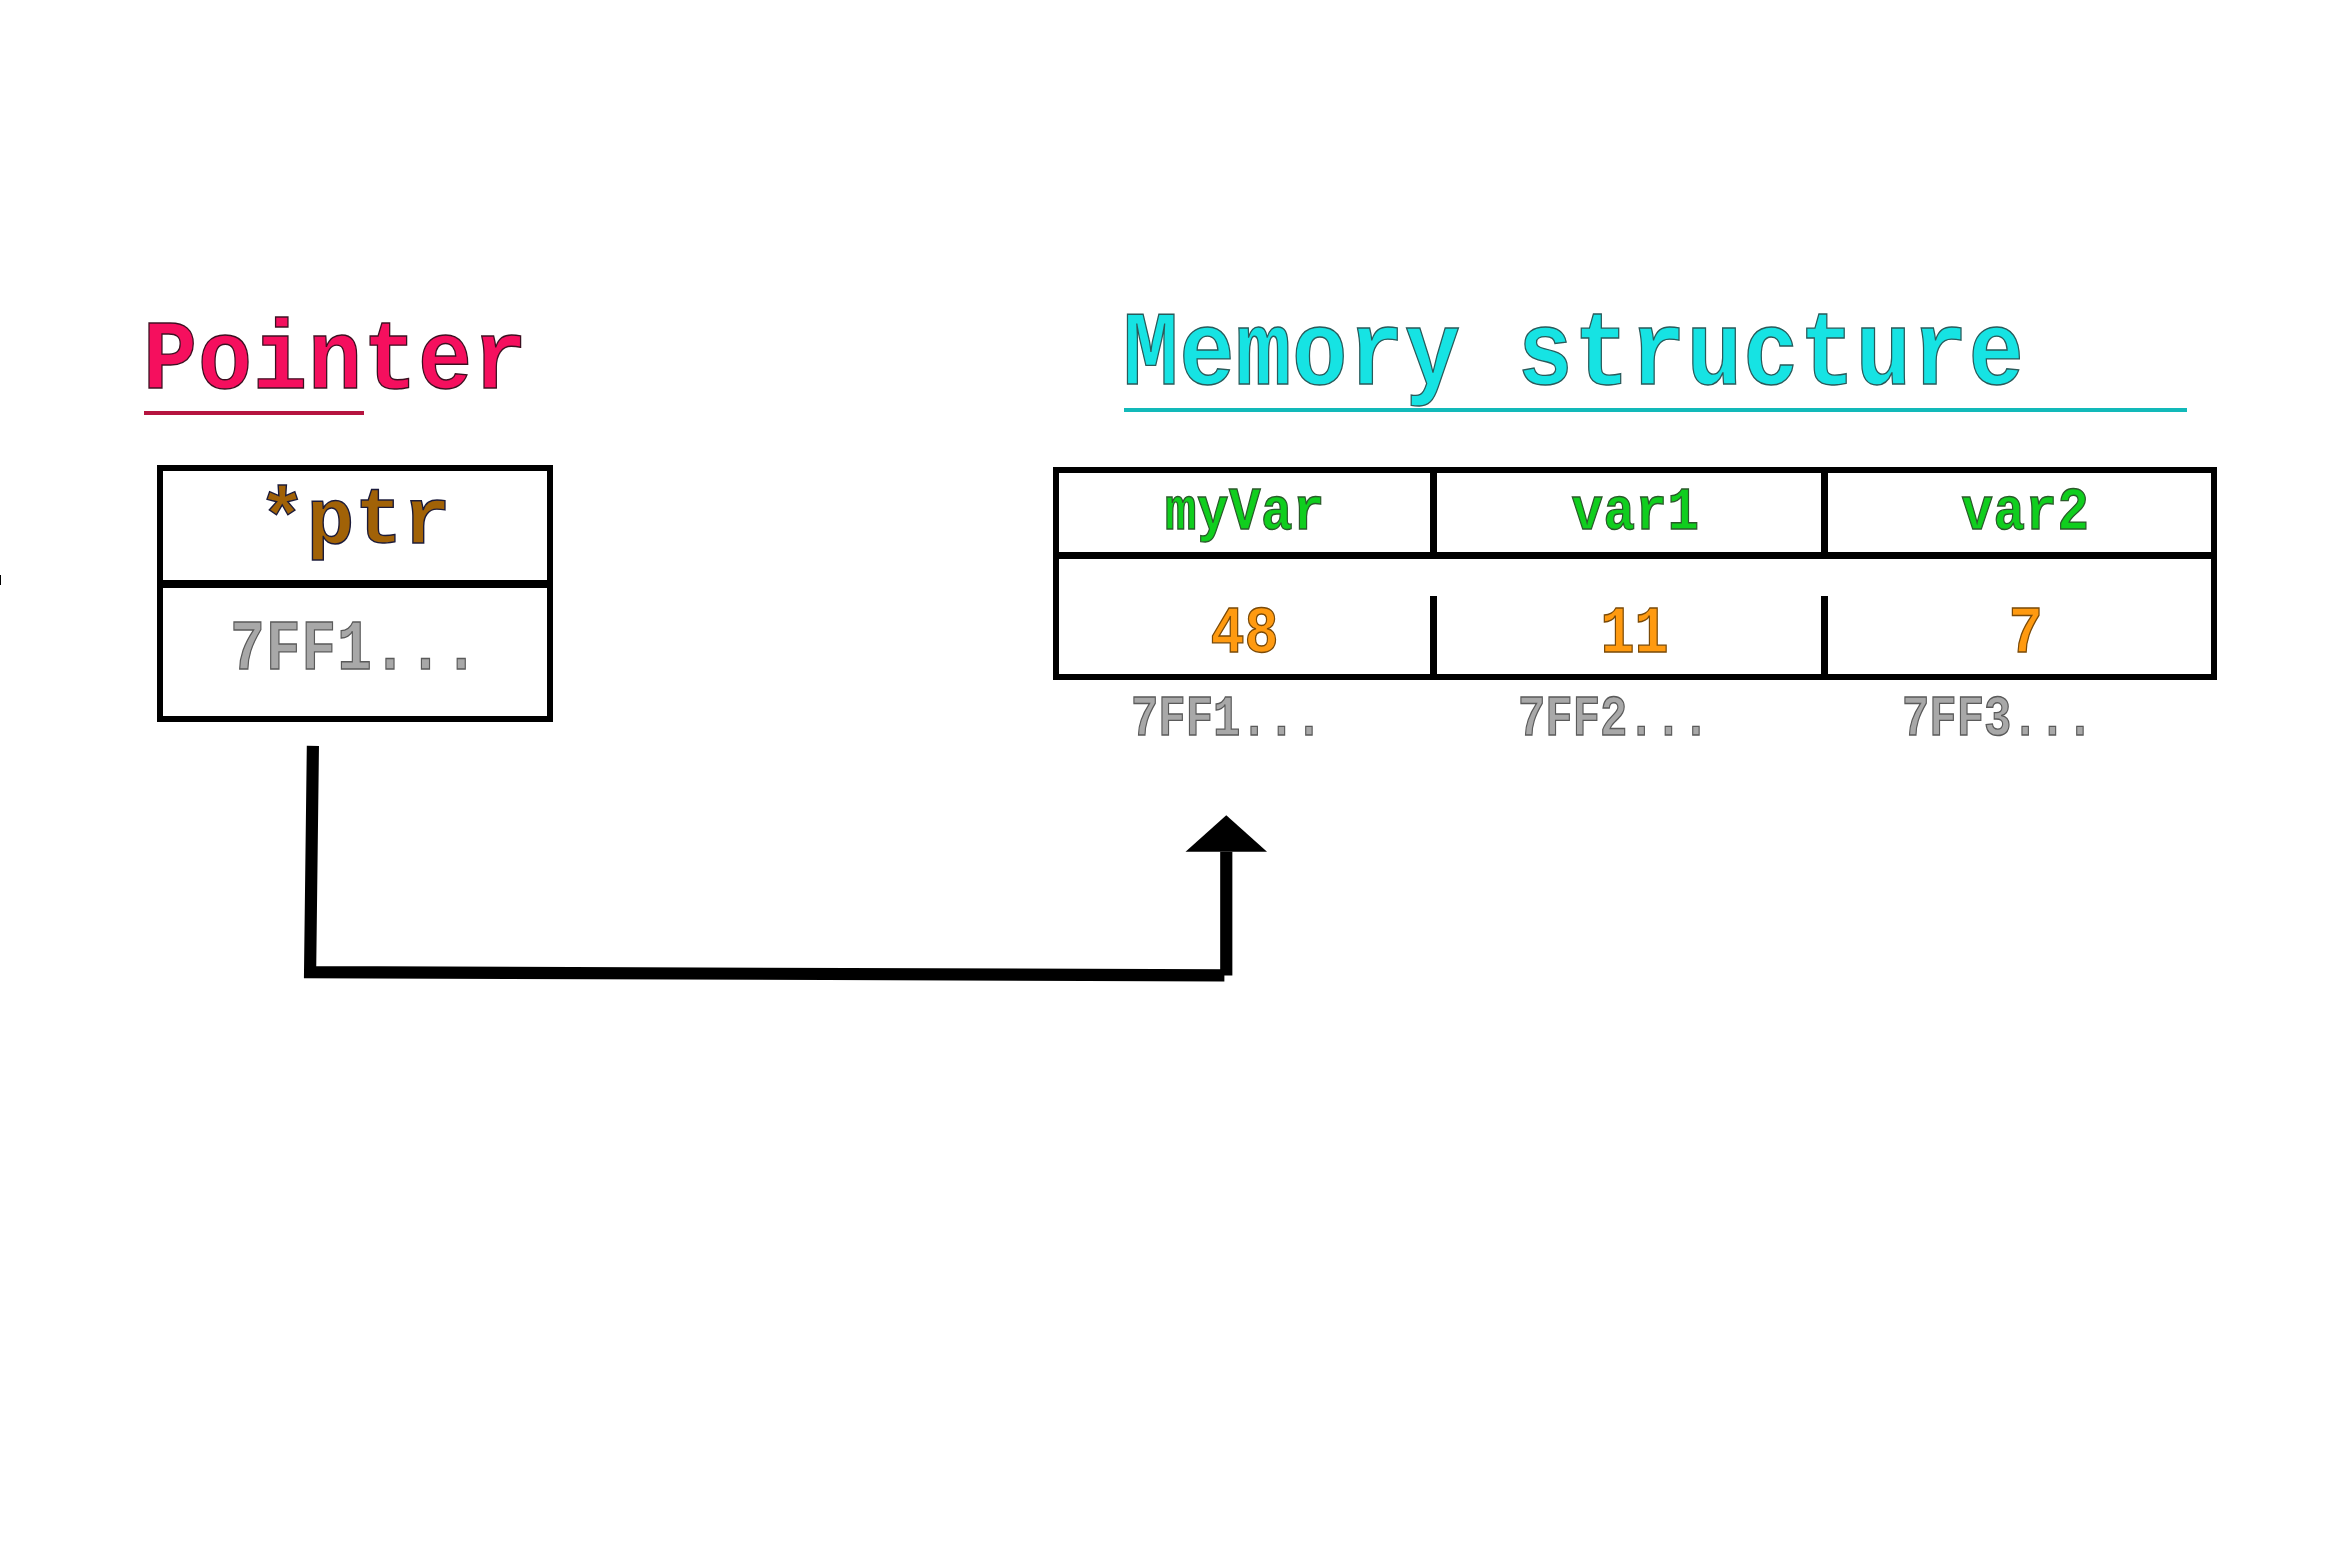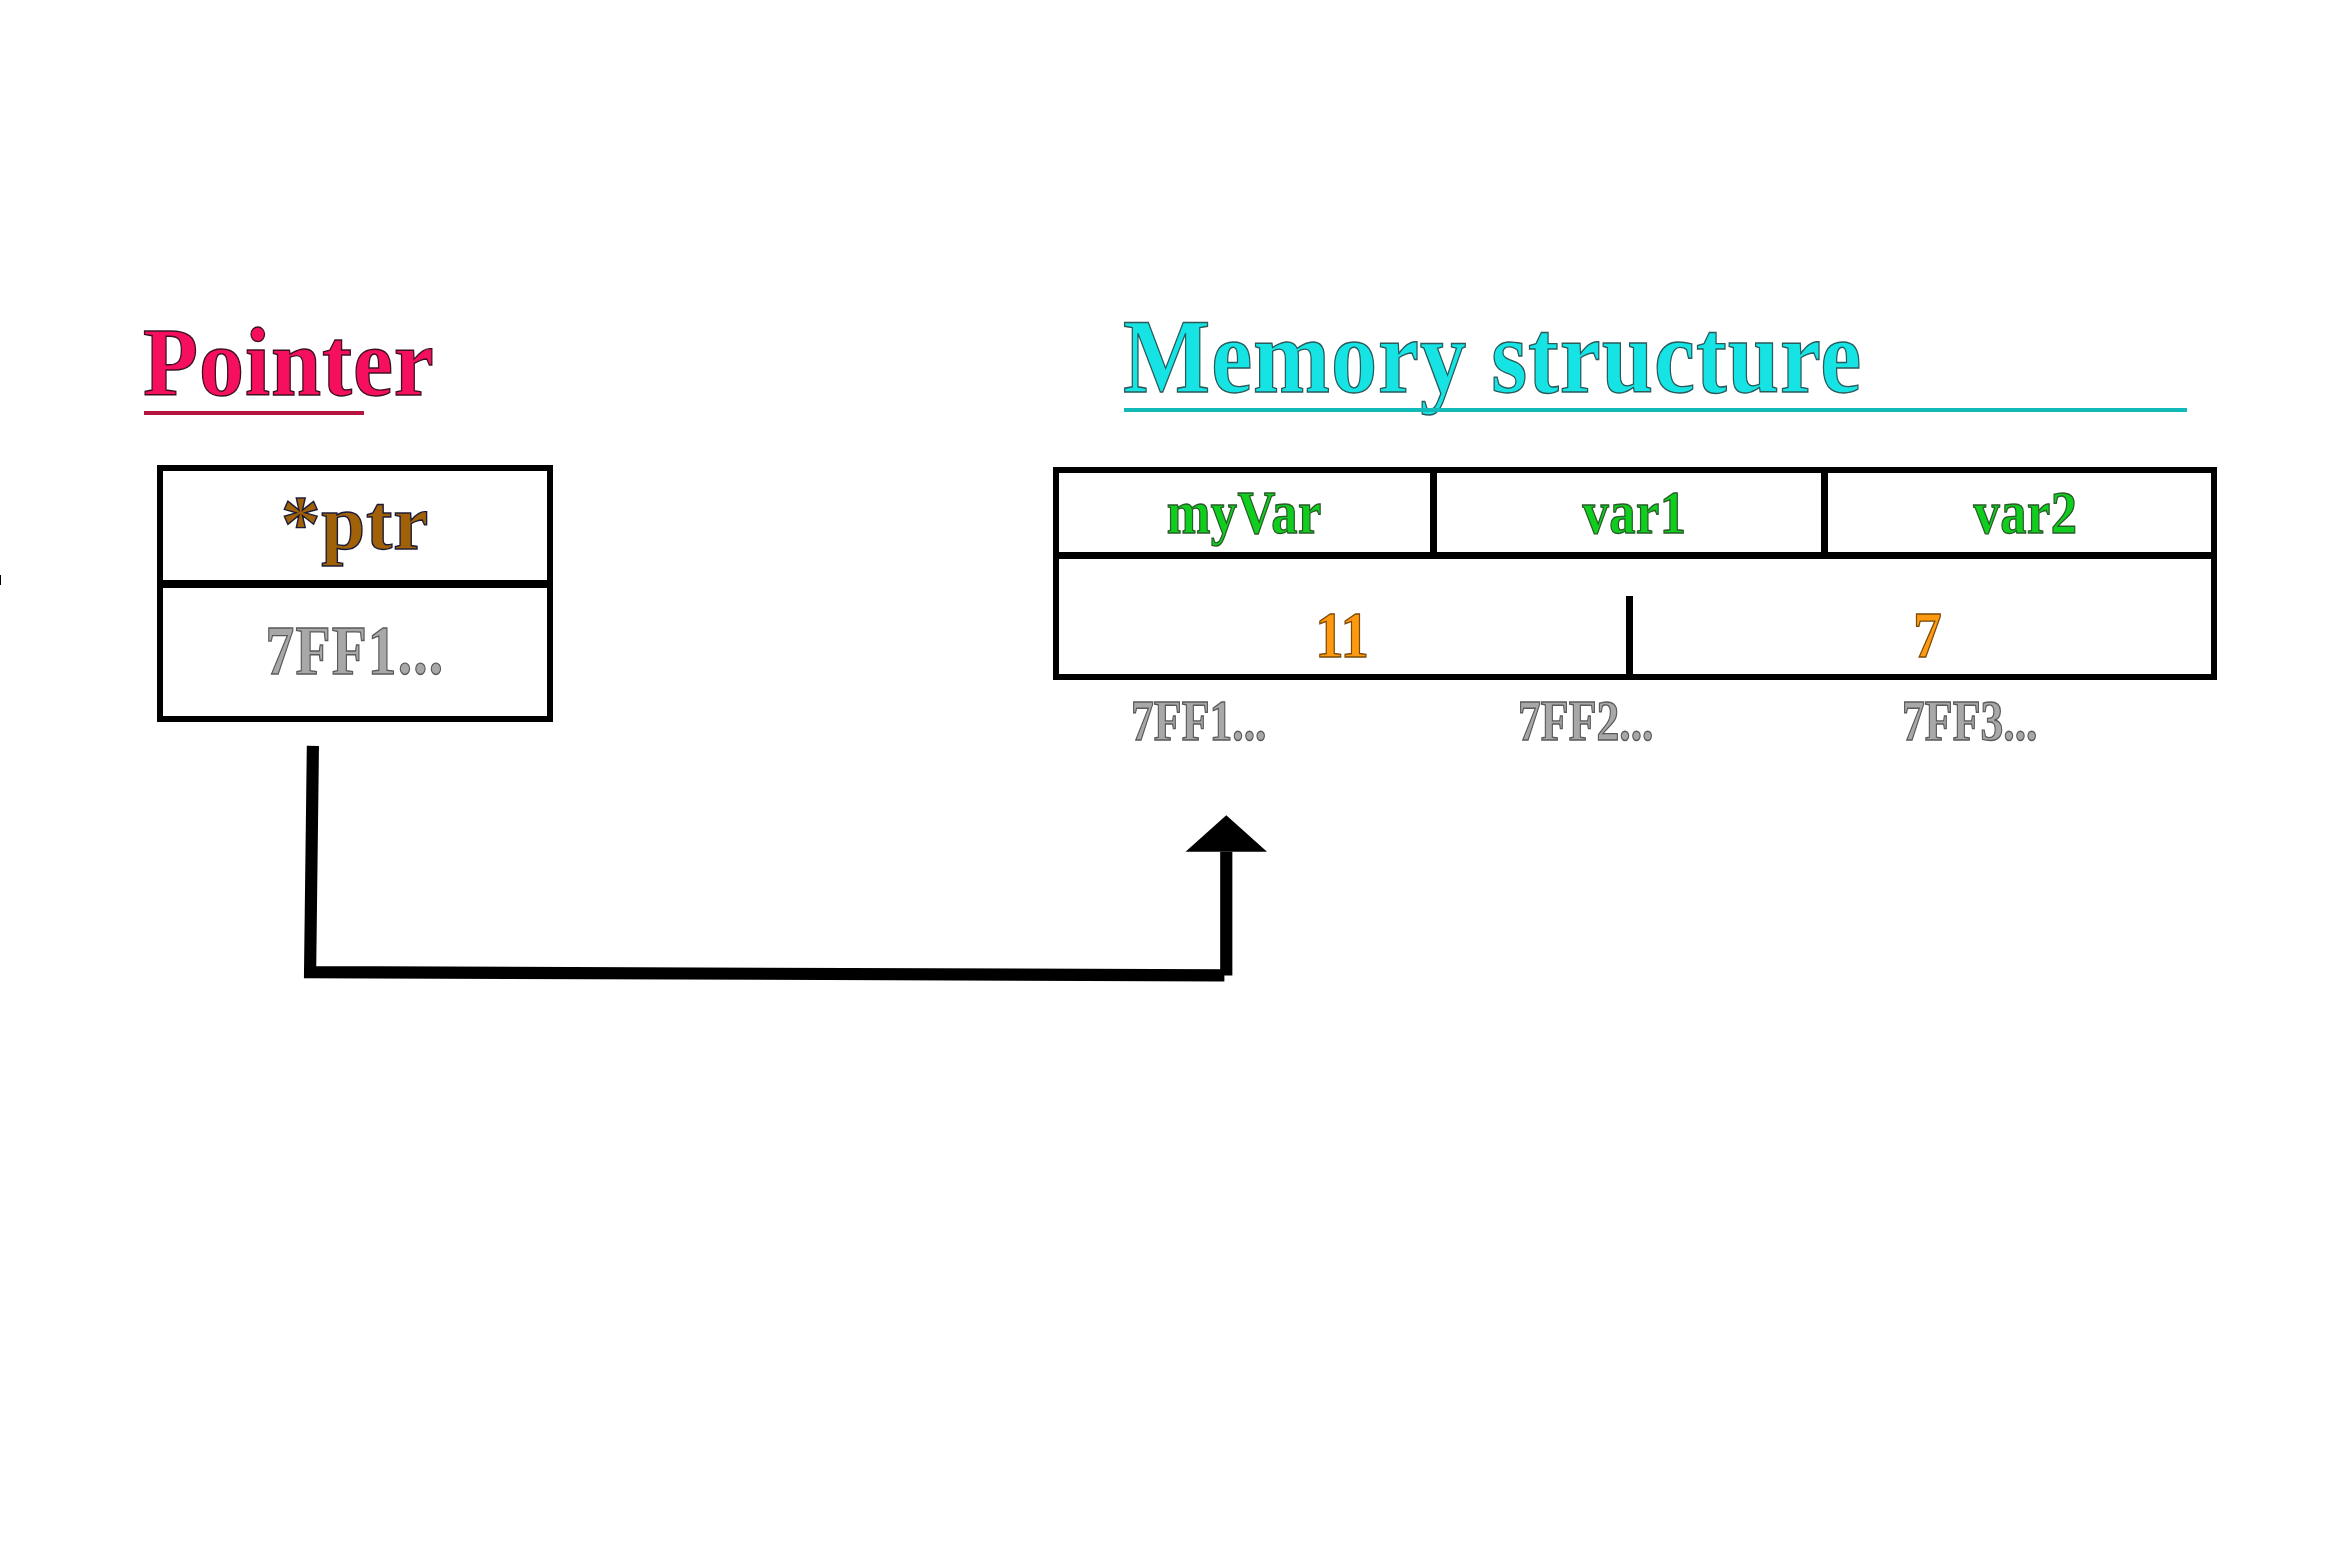--- a/index.html
+++ b/index.html
@@ -6,21 +6,21 @@
     margin: 0;
     padding: 0;
     background: #ffffff;
   }
   #stage {
     position: relative;
     width: 2342px;
     height: 1562px;
     background: #ffffff;
     overflow: hidden;
-    font-family: Liberation Serif, serif;
+    font-family: Liberation Mono, monospace;
   }
 
   
   .title {
     position: absolute;
     font-weight: bold;
     white-space: nowrap;
     line-height: 1;
     letter-spacing: 0.01em;
   }
@@ -227,20 +227,23 @@
       </div>
       <div class="mem-cell">
         <span class="var-name-text">var1</span>
       </div>
       <div class="mem-cell">
         <span class="var-name-text">var2</span>
       </div>
     </div>
     <div class="mem-row" id="mem-row-values">
       <div class="mem-cell">
+        <span class="var-value-text">48</span>
+      </div>
+      <div class="mem-cell">
         <span class="var-value-text">11</span>
       </div>
       <div class="mem-cell">
         <span class="var-value-text">7</span>
       </div>
     </div>
   </div>
 
   <div class="mem-addr-caption" id="mem-addr-0">7FF1...</div>
   <div class="mem-addr-caption" id="mem-addr-1">7FF2...</div>

